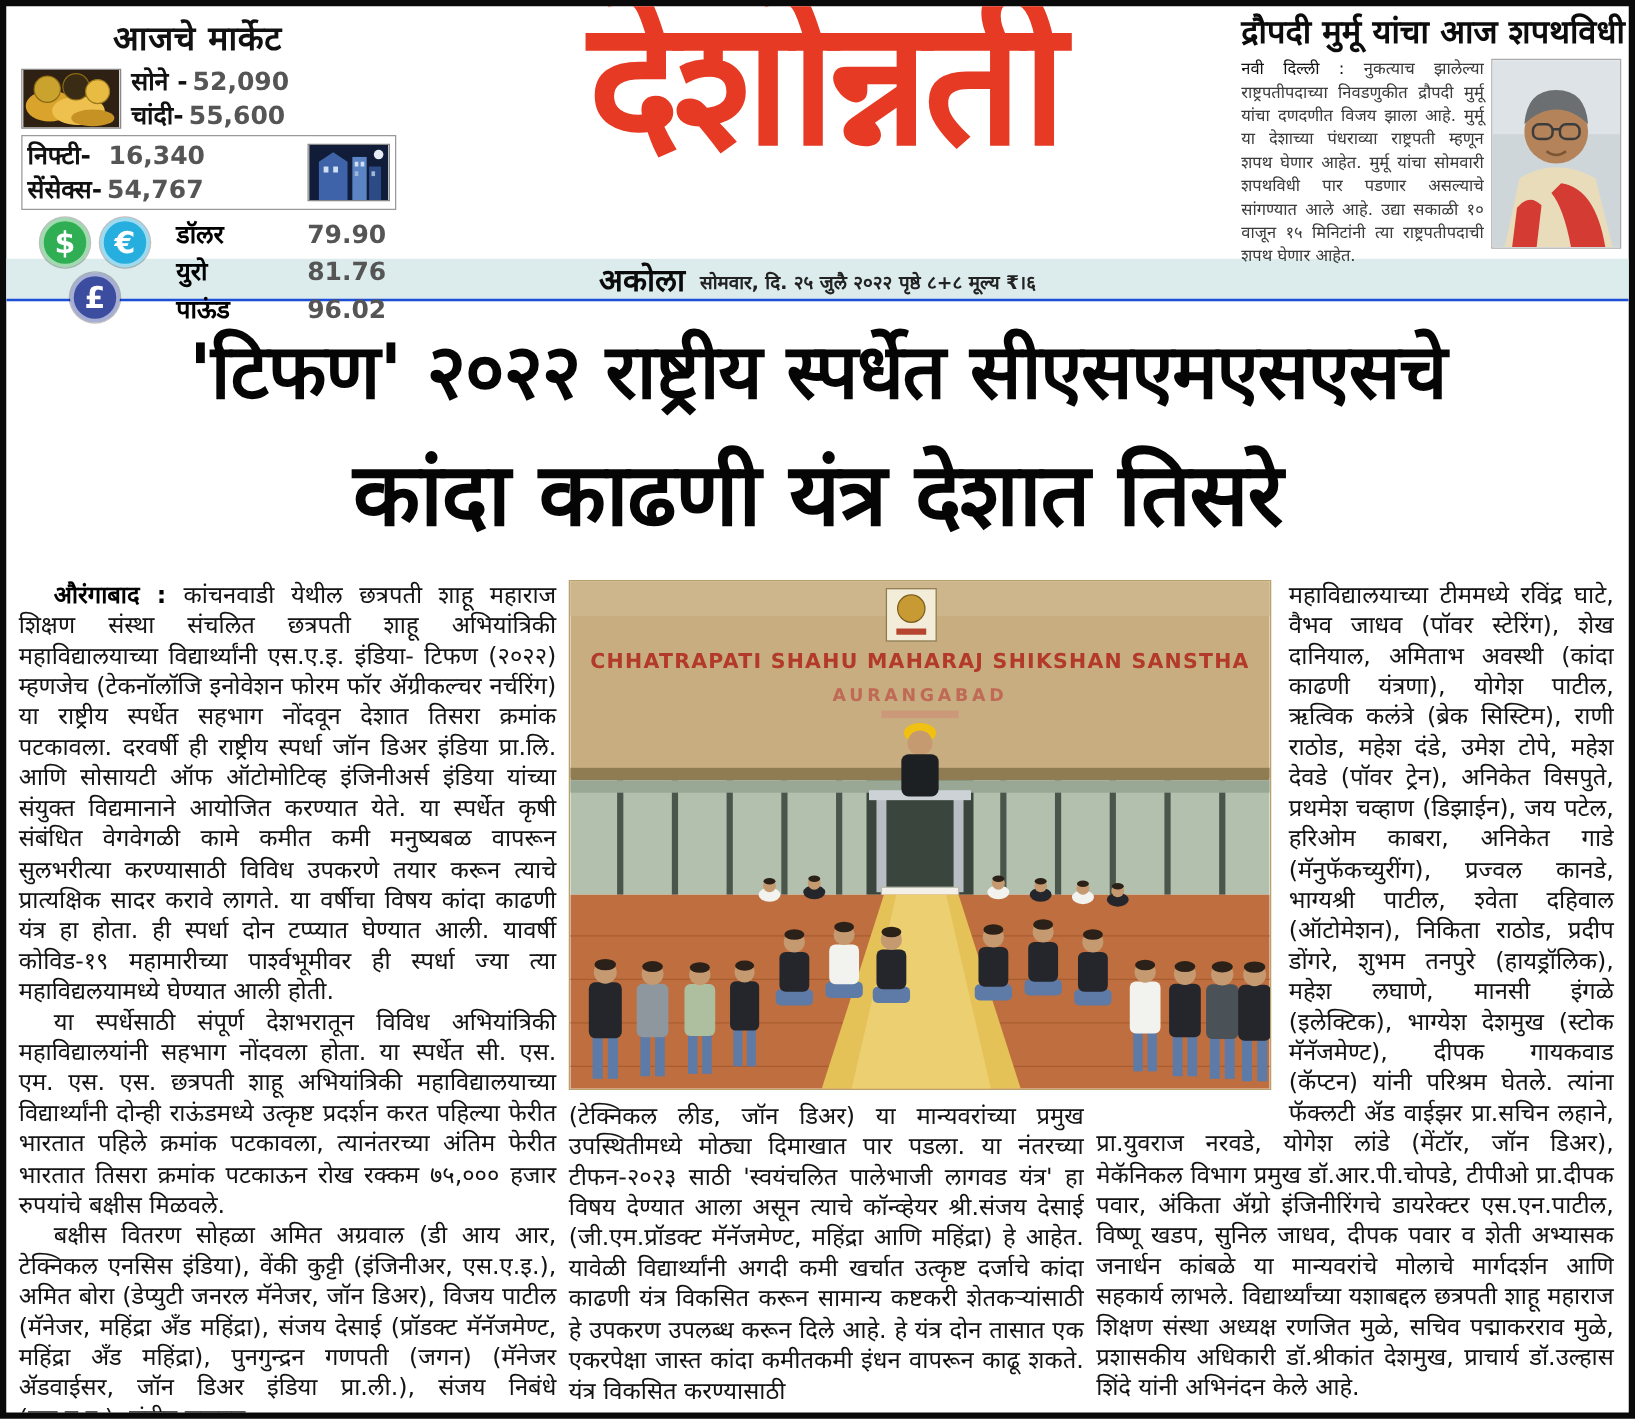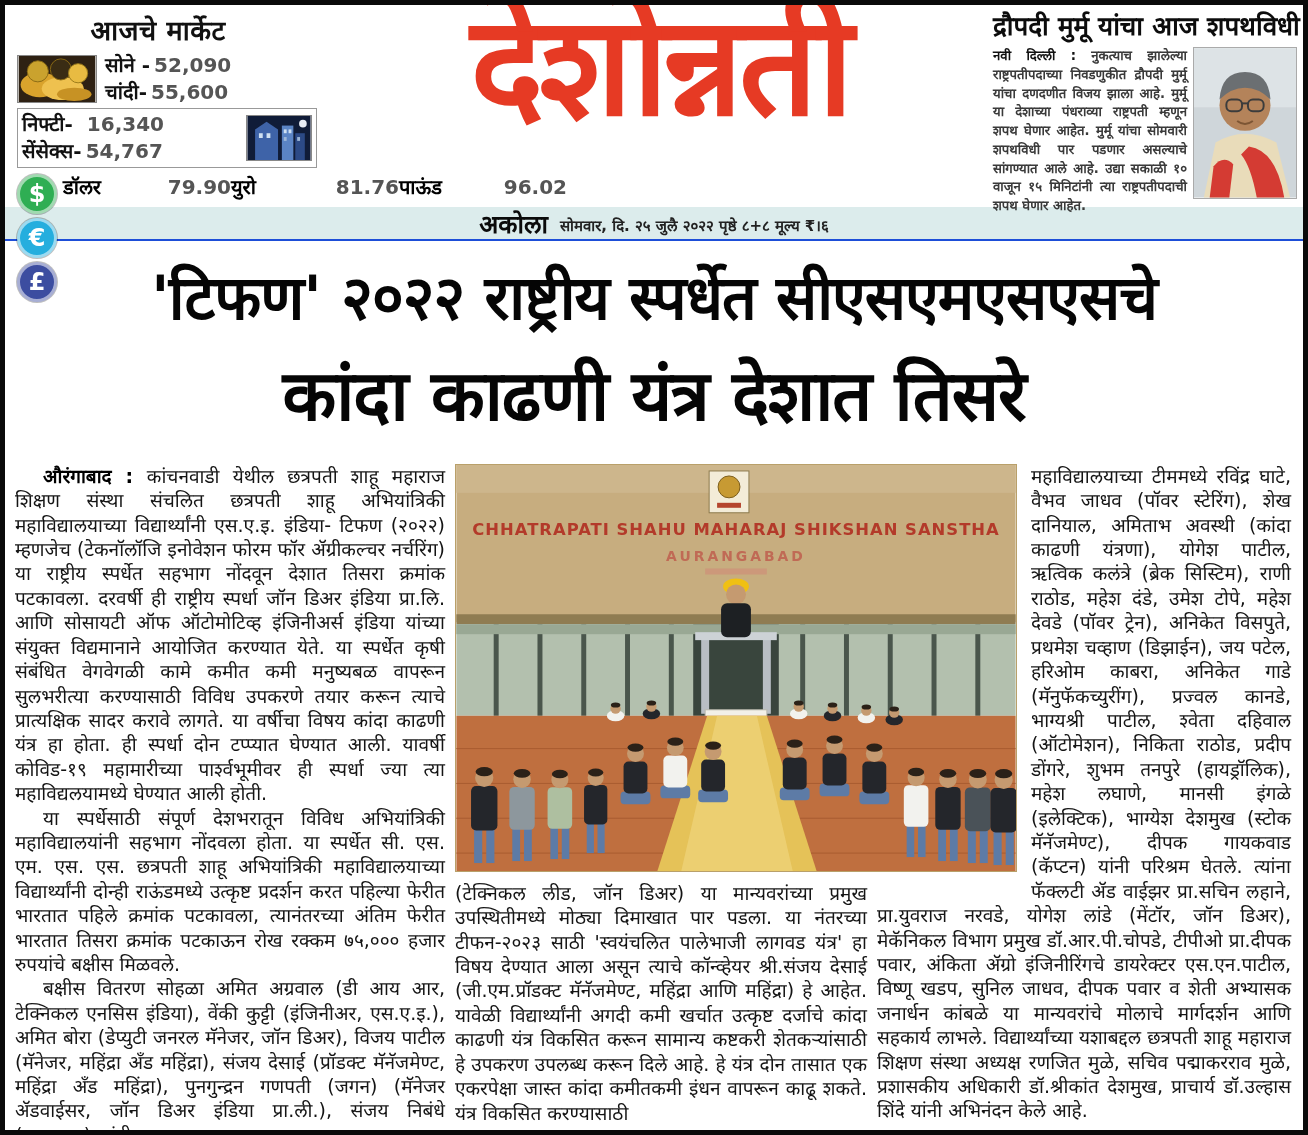--- a/index.html
+++ b/index.html
@@ -17,31 +17,31 @@
   .market-title { font-size:27px; font-weight:700; color:#111; text-align:center; width:230px; margin:0 0 4px 26px; letter-spacing:0.5px; }
   .m-row { display:flex; align-items:center; gap:8px; margin-bottom:2px; }
   .m-img { border:1px solid #888; display:block; }
   .m-col { display:flex; flex-direction:column; justify-content:center; }
   .m-line { font-size:20px; font-weight:700; color:#111; white-space:nowrap; line-height:1.35; }
   .m-line .val { color:#555; margin-left:4px; }
   .idx-box { border:1px solid #999; display:flex; align-items:center; gap:18px; padding:2px 4px; margin:2px 0 4px 0; width:300px; }
   .cur-row { display:flex; gap:6px; align-items:flex-start; margin-top:2px; }
   .cur-icons { width:118px; display:flex; flex-wrap:wrap; justify-content:center; gap:4px 8px; padding-top:2px; }
   .coin { width:40px; height:40px; border-radius:50%; color:#fff; font-size:24px; font-weight:700; display:flex; align-items:center; justify-content:center; border:3px solid rgba(255,255,255,0.55); box-shadow:0 0 0 1px rgba(0,0,0,0.25); }
-  .cur-lines { display:flex; flex-direction:row;align-items:center; }
+  .cur-lines { display:flex; flex-direction:column;align-items:center; }
   .cur-line { display:flex; width:168px; justify-content:space-between; font-size:20px; font-weight:700; line-height:1.5; }
   .cur-line .val { color:#555; }
   .masthead { flex:1; text-align:center; position:relative; }
   .tagline { font-size:17px; font-weight:700; color:#222; margin:4px 0 0 60px; }
   .m-title { font-size:138px; font-weight:700; line-height:1.05; letter-spacing:-4px; margin-top:-14px; }
   .side-news { width:312px; padding:2px 2px 0 6px; }
   .sn-head { font-size:26px; font-weight:700; color:#0c0c0c; line-height:1.2; margin-bottom:5px; white-space:nowrap; }
   .sn-body-wrap { position:relative; }
   .sn-photo { float:right; width:104px; height:152px; margin:0 0 2px 6px; border:1px solid #aaa; }
-  .sn-body { font-size:13.2px; font-weight:700; color:#3a3a3a; line-height:1.42; text-align:justify; }
+  .sn-body { font-size:13.2px; font-weight:400; color:#3a3a3a; line-height:1.42; text-align:justify; }
   .sn-body .lead { color:#111; }
   
   .dateline { height:34px; background:#dcecec; border-bottom:2px solid #1d4ed8; display:flex; align-items:center; justify-content:center; gap:12px; }
   .dl-city { font-size:25px; font-weight:700; color:#0b0b0b; }
   .dl-rest { font-size:15px; font-weight:700; color:#222; padding-top:4px; }
   
   .main-head { text-align:center; padding:16px 6px 10px 6px; color:#050505; }
   .mh1 { font-size:61px; font-weight:700; line-height:1.35; letter-spacing:-1px; }
   .mh2 { font-size:70px; font-weight:700; line-height:1.35; letter-spacing:-1px; margin-top:10px; }
   

